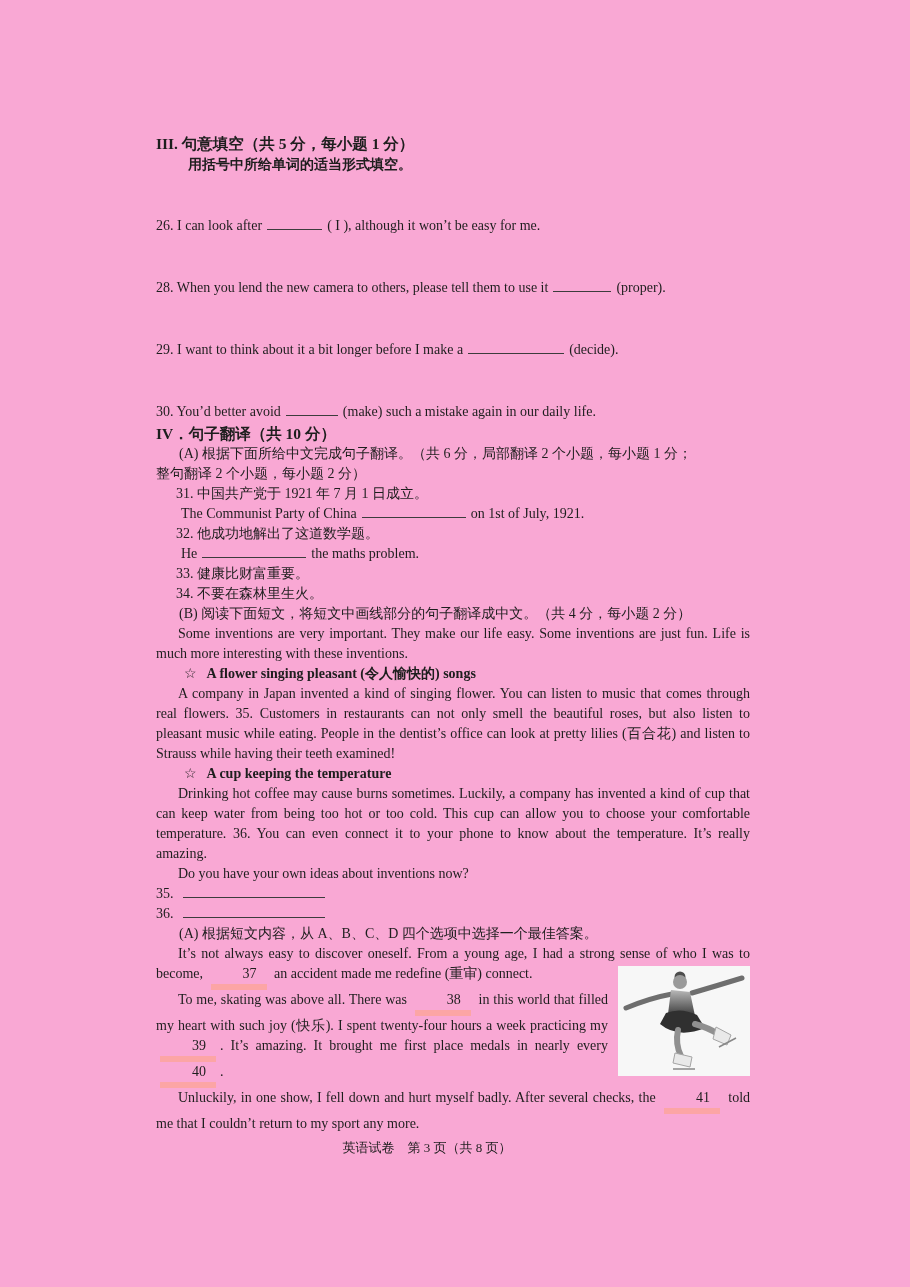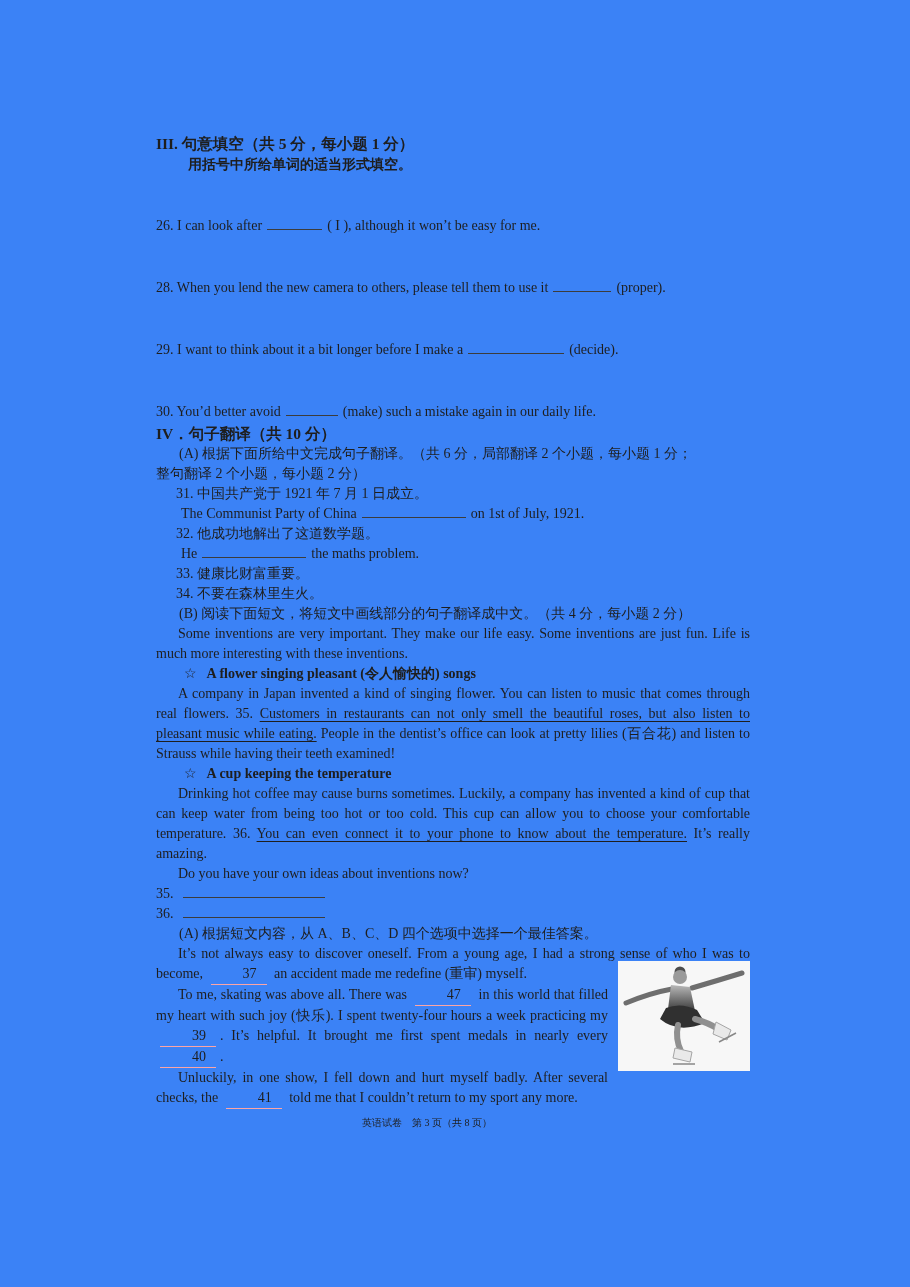--- a/index.html
+++ b/index.html
@@ -1,19 +1,19 @@
 <!DOCTYPE html>
 <html><head>
 <meta charset="utf-8">
 <style>
   html,body{margin:0;padding:0;background:#ffffff;}
   .page{
     position:relative;
     width:910px;height:1287px;
-    background:#3b82f6;
+    background:#f9a8d4;
     overflow:hidden;
     color:#1e1e1e;
     font-family:"Liberation Serif","DejaVu Serif",serif;
     font-size:14px;
   }
   .content{
     position:absolute;
     left:156px;top:133px;
     width:594px;
   }
@@ -29,49 +29,48 @@
   .star{font-weight:normal;margin-right:10px;}
   .blank{
     display:inline-block;
     border-bottom:1px solid #3c3c3c;
     height:12px;
     margin:0 5px;
     vertical-align:baseline;
   }
   .nblank{
     display:inline-block;
-    border-bottom:1px solid #fca5a5;
+    border-bottom:6px solid #fca5a5;
     width:56px;
     text-align:center;
     margin:0 4px;
     vertical-align:baseline;
   }
   .u{
-    text-decoration:underline;
     text-underline-offset:3px;
     text-decoration-thickness:1px;
   }
   .ansline{line-height:20px;}
   .ansline .blank{margin-left:9px;}
   .cloze-wrap{overflow:visible;}
   .skater-float{
     float:right;
     width:132px;height:86px;
     margin-left:10px;
     position:relative;
   }
   .skater-float svg{
     position:absolute;
     top:-24px;left:0;
   }
   .footer{
     clear:both;
     text-align:center;
     line-height:20px;
-    font-size:10px;
+    font-size:13px;
     margin-top:4px;
     transform:translateX(-26px);
   }
   .gap2{margin-top:0;}
 </style>
 </head>
 <body>
 
 <div class="page">
   <div class="content">
@@ -107,21 +106,21 @@
 
     <p class="para"><span>Drinking hot coffee may cause burns sometimes. Luckily, a company has invented a kind of cup that can keep water from being too hot or too cold. This cup can allow you to choose your comfortable temperature. 36. </span><span class="u">You can even connect it to your phone to know about the temperature.</span><span> It’s really amazing.</span></p>
 
     <p class="para">Do you have your own ideas about inventions now?</p>
 
     <div class="ansline"><span>35.</span><span class="blank" style="width:142px"></span></div>
     <div class="ansline"><span>36.</span><span class="blank" style="width:142px"></span></div>
 
     <div class="ind-a">(A) 根据短文内容，从 A、B、C、D 四个选项中选择一个最佳答案。</div>
 
-    <p class="para"><span>It’s not always easy to discover oneself. From a young age, I had a strong sense of who I was to become,</span> <span class="nblank">37</span> <span>an accident made me redefine (重审) myself.</span></p>
+    <p class="para"><span>It’s not always easy to discover oneself. From a young age, I had a strong sense of who I was to become,</span> <span class="nblank">37</span> <span>an accident made me redefine (重审) connect.</span></p>
 
     <div class="cloze-wrap">
       <div class="skater-float">
         <svg width="132" height="110" viewBox="0 0 132 110" xmlns="http://www.w3.org/2000/svg">
           <defs>
             <linearGradient id="g1" x1="0" y1="0" x2="0" y2="1">
               <stop offset="0" stop-color="#b8b8b8"></stop>
               <stop offset="1" stop-color="#3a3a3a"></stop>
             </linearGradient>
           </defs>
@@ -133,20 +132,20 @@
           <path d="M53 24 L72 26 L77 50 L50 48 Z" fill="url(#g1)"></path>
           <path d="M48 47 Q63 41 79 49 L87 62 Q60 73 42 58 Z" fill="#303030"></path>
           <path d="M77 58 Q91 62 100 68" stroke="#909090" stroke-width="6" fill="none" stroke-linecap="round"></path>
           <path d="M98 61 L113 69 L109 79 L95 73 Z" fill="#e9e9e9" stroke="#a5a5a5" stroke-width="1"></path>
           <line x1="101" y1="81" x2="118" y2="72" stroke="#888" stroke-width="1.5"></line>
           <path d="M60 64 Q57 78 63 90" stroke="#909090" stroke-width="6" fill="none" stroke-linecap="round"></path>
           <path d="M57 87 L74 91 L72 101 L55 97 Z" fill="#e9e9e9" stroke="#a5a5a5" stroke-width="1"></path>
           <line x1="55" y1="103" x2="77" y2="103" stroke="#888" stroke-width="1.5"></line>
         </svg>
       </div>
-      <p class="para"><span>To me, skating was above all. There was</span> <span class="nblank">47</span> <span>in this world that filled my heart with such joy (快乐). I spent twenty-four hours a week practicing my</span> <span class="nblank">39</span><span>. It’s helpful. It brought me first spent medals in nearly every</span> <span class="nblank">40</span><span>.</span></p>
+      <p class="para"><span>To me, skating was above all. There was</span> <span class="nblank">38</span> <span>in this world that filled my heart with such joy (快乐). I spent twenty-four hours a week practicing my</span> <span class="nblank">39</span><span>. It’s amazing. It brought me first place medals in nearly every</span> <span class="nblank">40</span><span>.</span></p>
       <p class="para"><span>Unluckily, in one show, I fell down and hurt myself badly. After several checks, the</span> <span class="nblank">41</span> <span>told me that I couldn’t return to my sport any more.</span></p>
     </div>
 
     <div class="footer">英语试卷　第 3 页（共 8 页）</div>
 
   </div>
 </div>
 
 </body></html>

